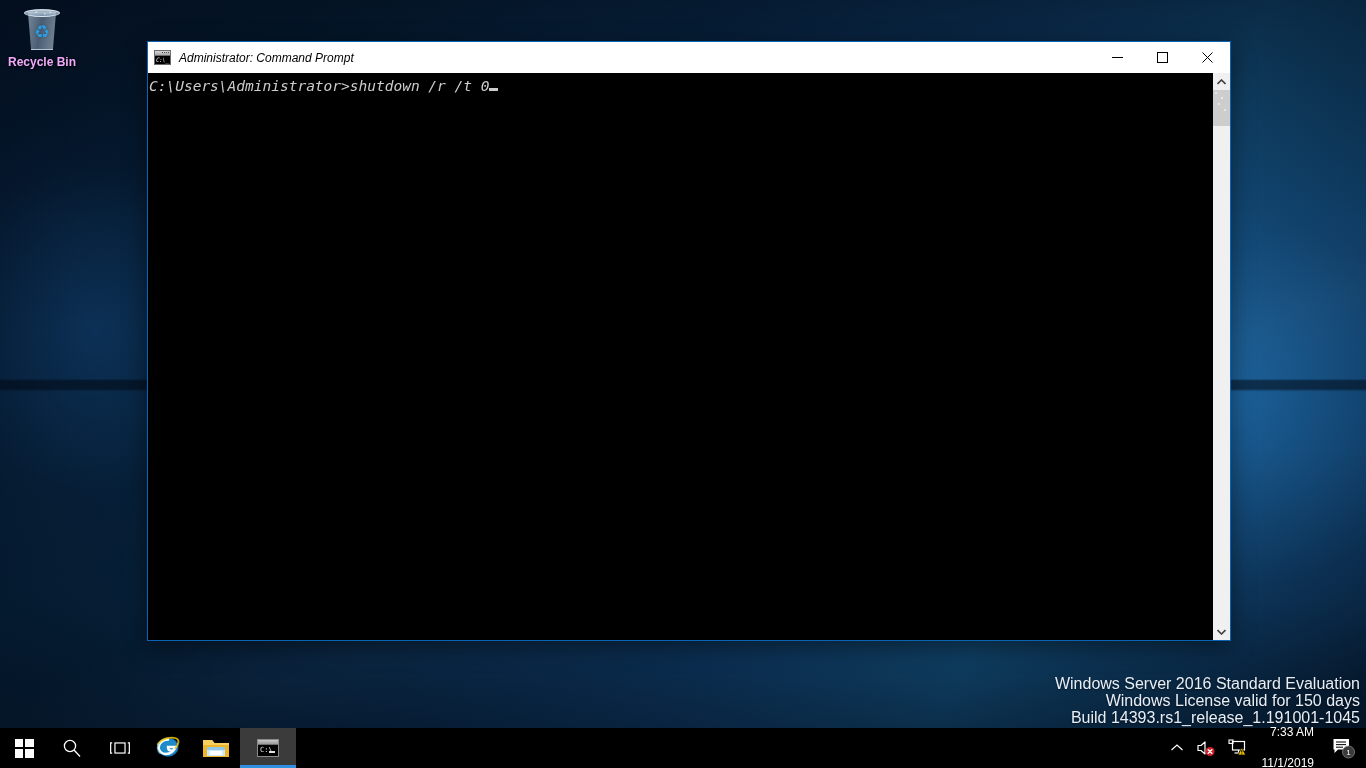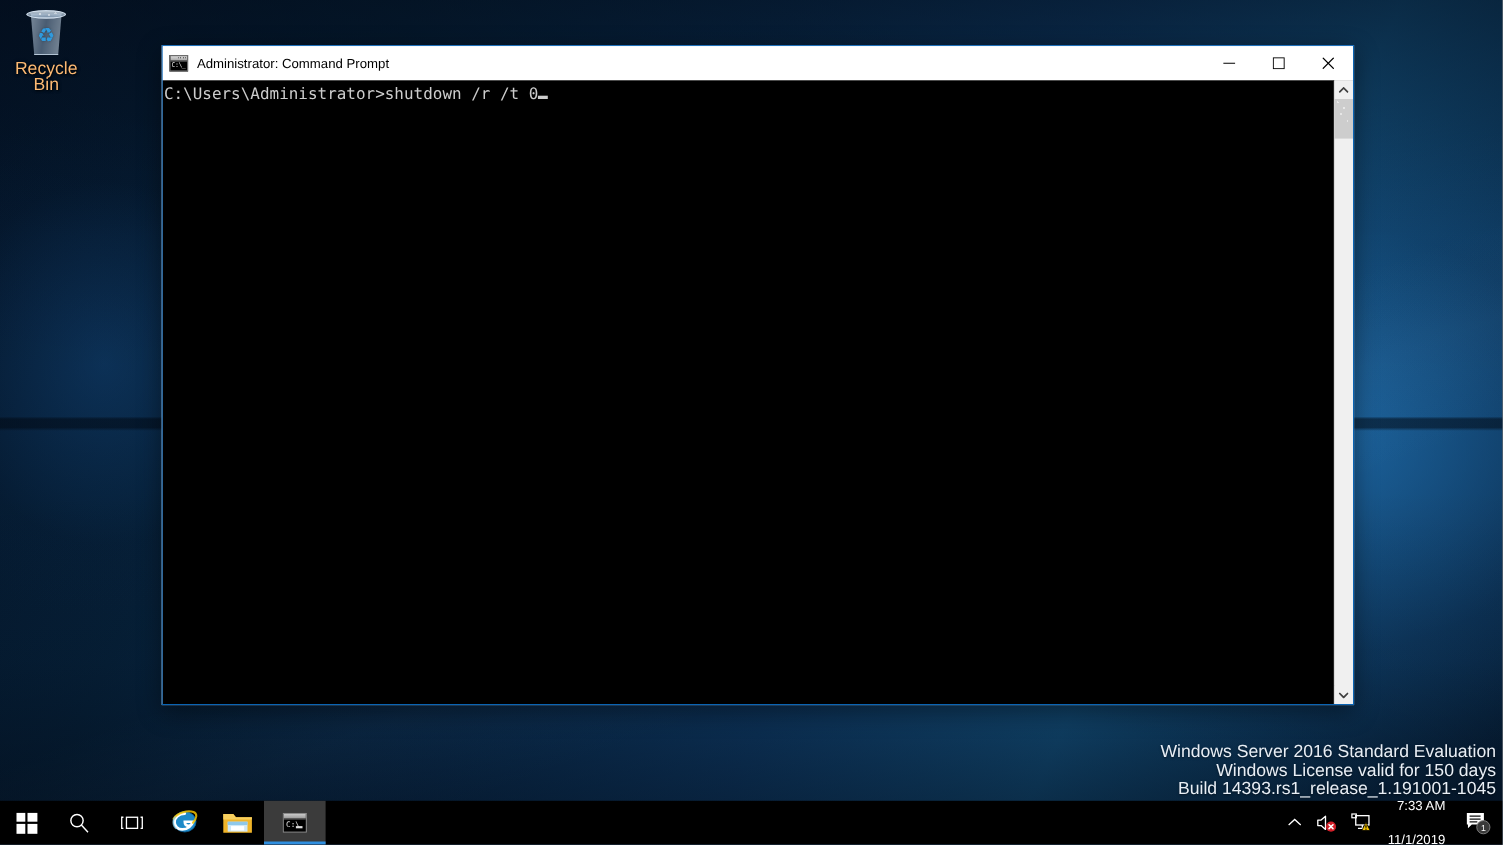--- a/index.html
+++ b/index.html
@@ -109,24 +109,25 @@
     position: absolute;
     left: 13px; top: 16px;
     width: 20px; height: 20px;
     color: #2f9ade;
     font-size: 18px;
     line-height: 20px;
     text-align: center;
     text-shadow: 0 0 2px rgba(0,0,0,0.35);
   }
   #recycle-bin .rb-label {
-    color: #fdba74;
-    font-size: 16px;
+    color: #f0abfc;
+    font-size: 12px;
     line-height: 15px;
     text-shadow: 1px 1px 2px rgba(0,0,0,0.85), 0 0 3px rgba(0,0,0,0.6);
+    font-weight: bold;
   }
 
   
   #watermark {
     position: absolute;
     right: 6px;
     bottom: 42px;
     text-align: right;
     color: #e8eef5;
     font-size: 16px;
@@ -139,20 +140,21 @@
   #cmd-window {
     position: absolute;
     left: 147px;
     top: 41px;
     width: 1084px;
     height: 600px;
     border: 1px solid #0a64b4;
     background: #ffffff;
     box-sizing: border-box;
     box-shadow: 0 6px 22px rgba(0,0,0,0.45);
+    font-style: italic;
   }
   #cmd-titlebar {
     height: 31px;
     background: #ffffff;
     display: flex;
     align-items: center;
     position: relative;
   }
   .cmd-icon {
     width: 17px; height: 15px;

